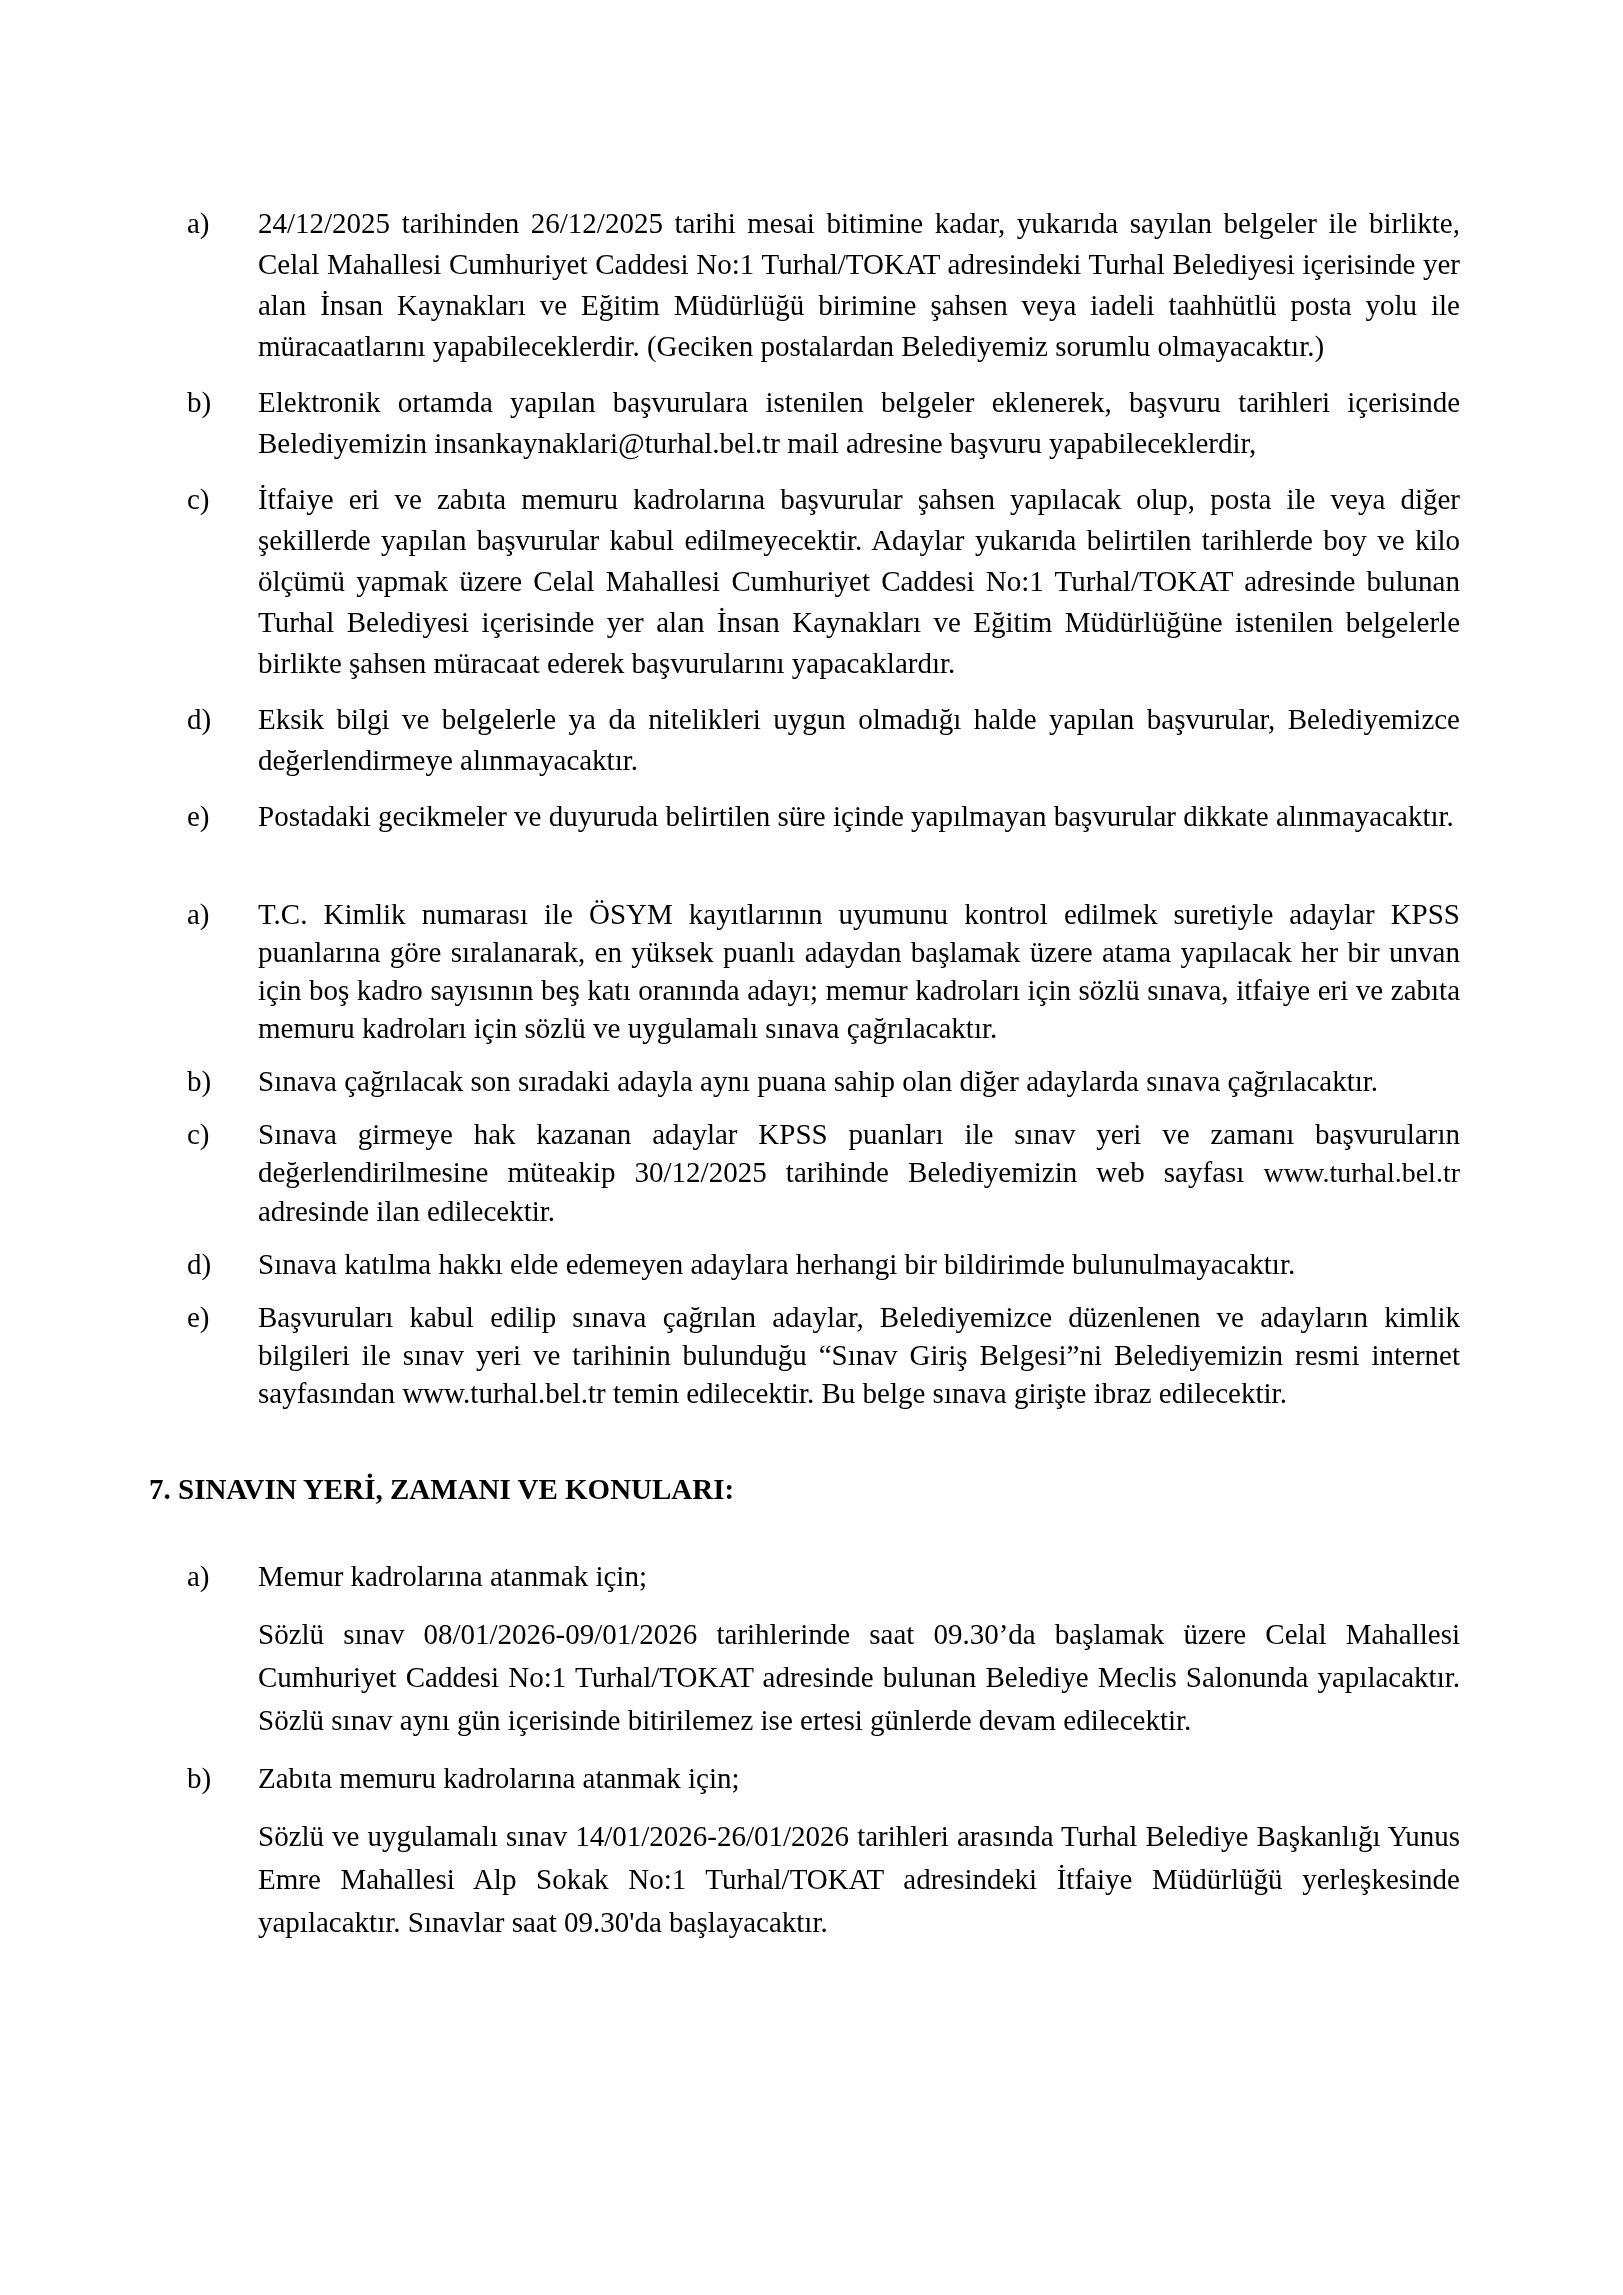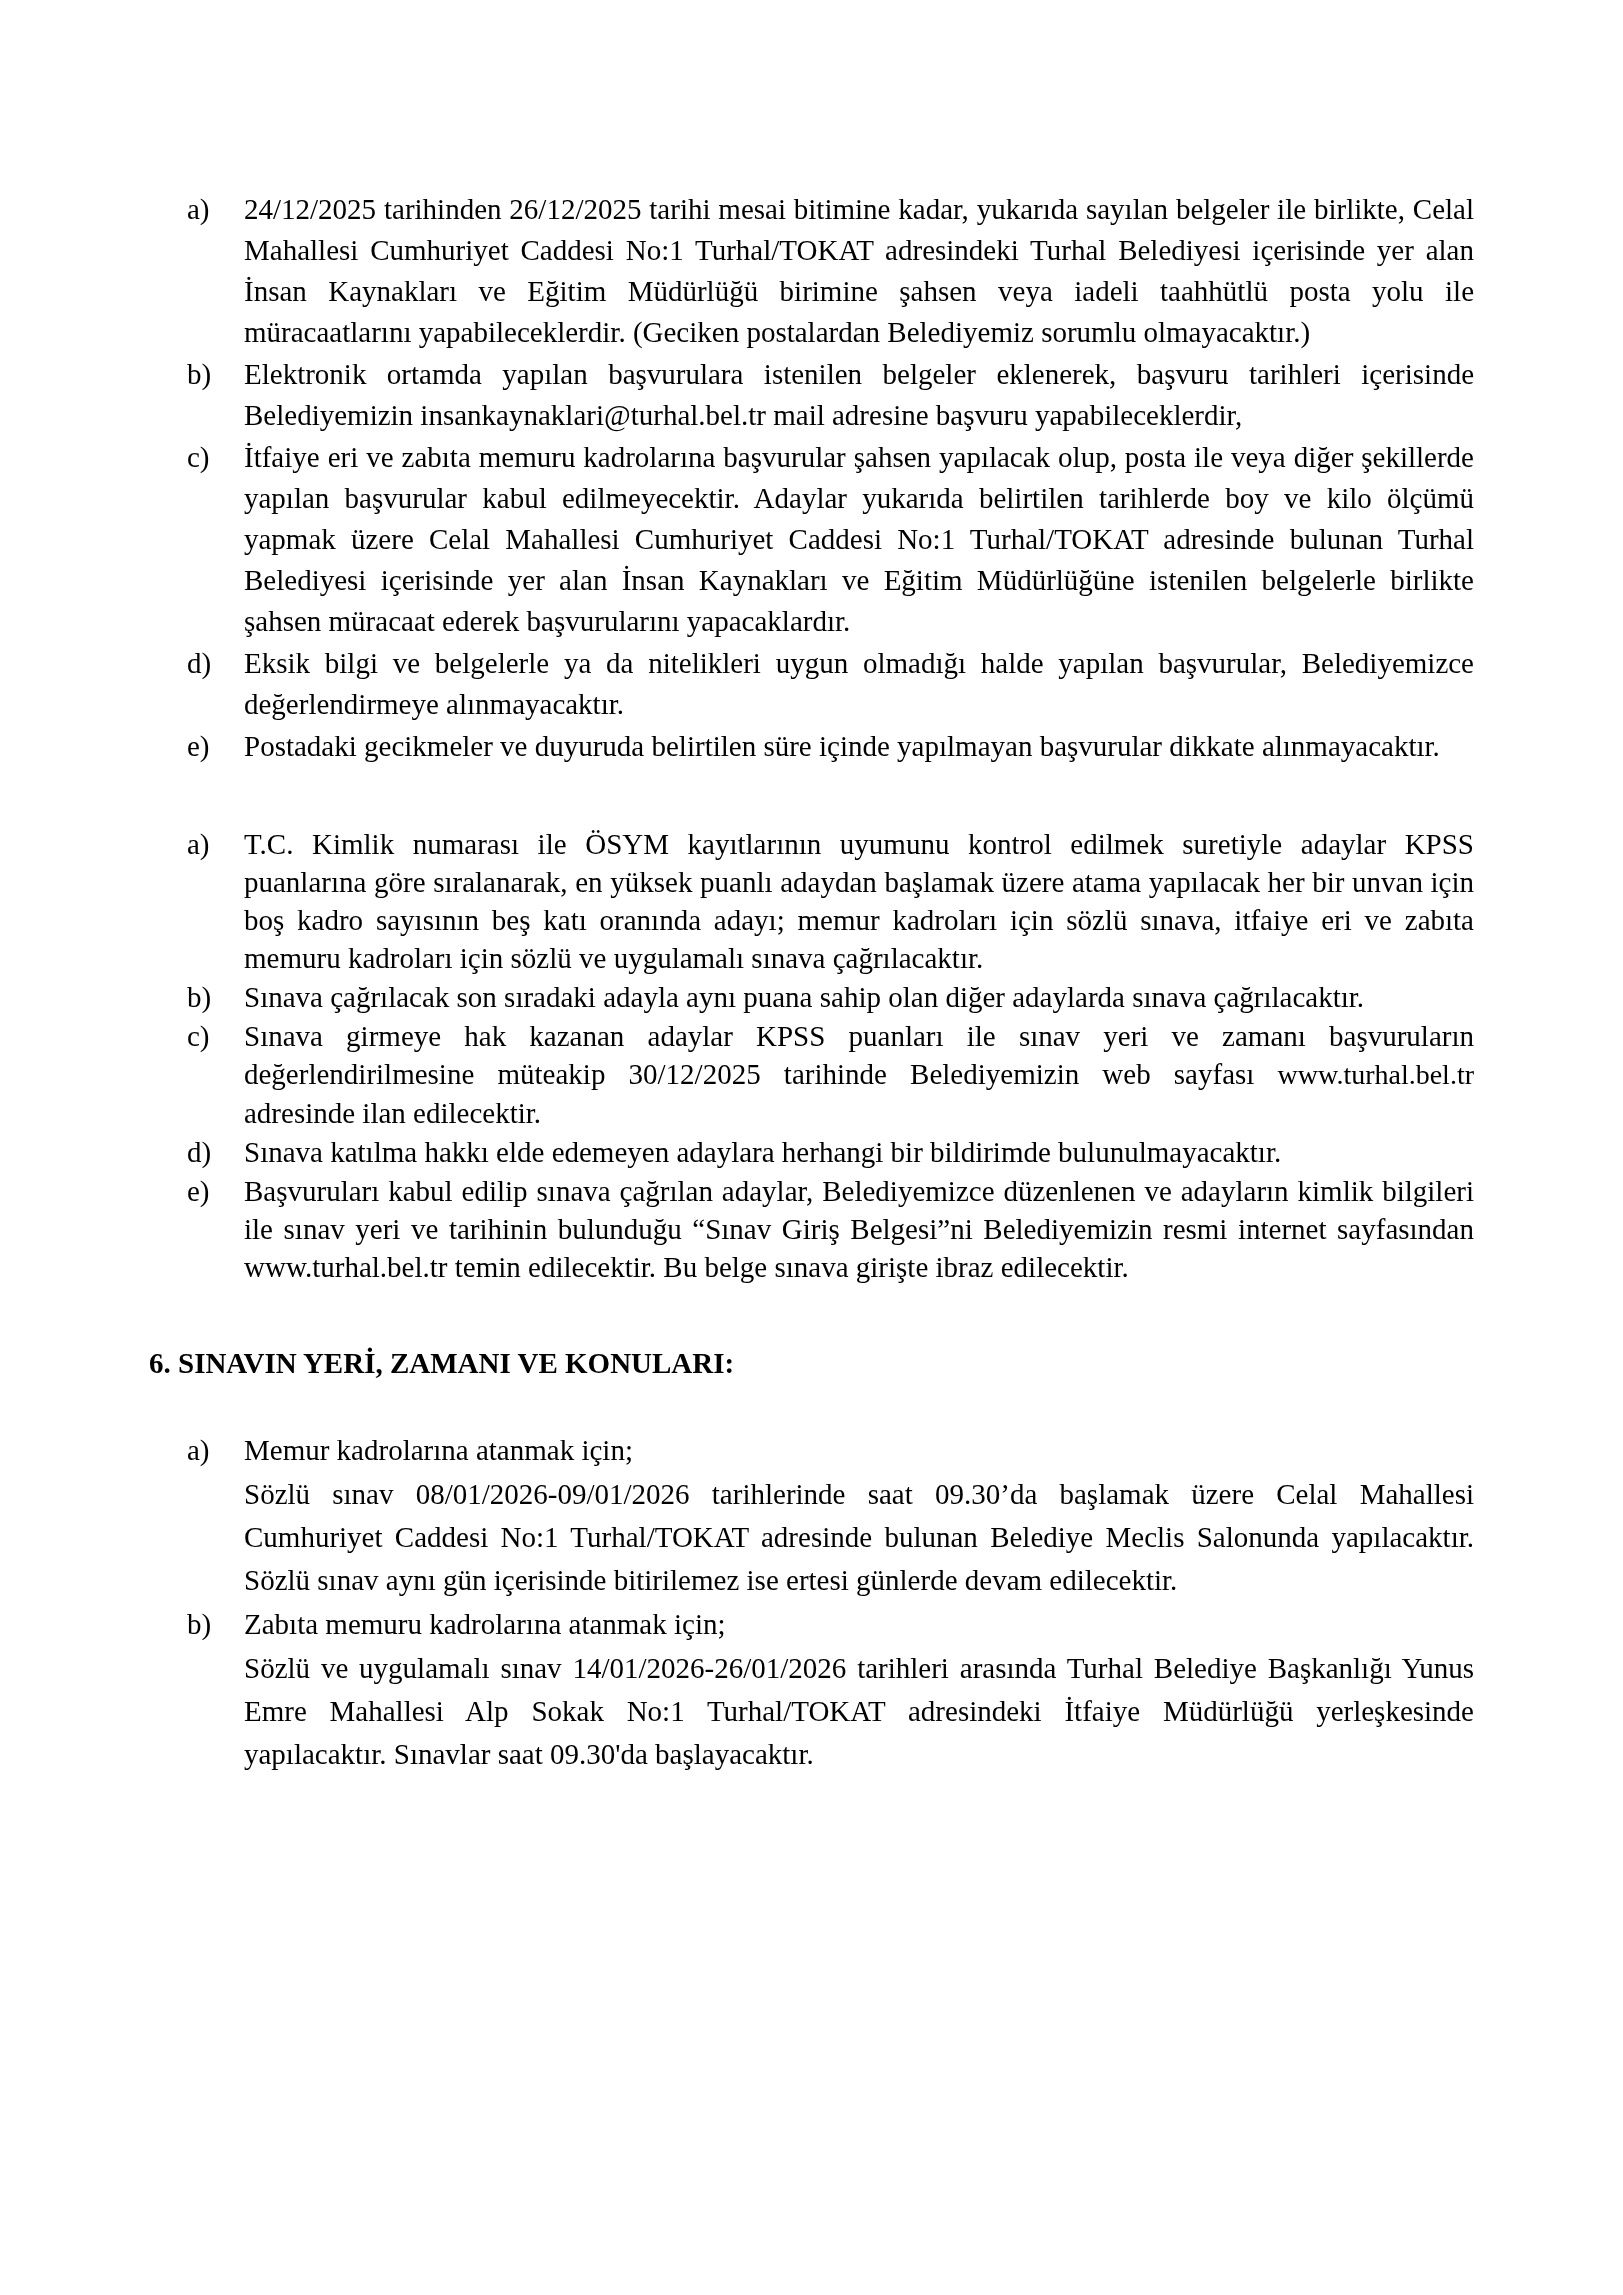--- a/index.html
+++ b/index.html
@@ -7,21 +7,21 @@
   .page {
     width: 1623px;
     height: 2295px;
     background: #ffffff;
     color: #000000;
     font-family: "Liberation Serif", "DejaVu Serif", serif;
     font-size: 29px;
     padding: 188px 148px 0 149px;
     overflow: hidden;
   }
-  p { margin: 1px; }
+  p { margin: 15px; }
   .jt { text-align: justify; }
   .li { position: relative; padding-left: 94px; }
   .marker { position: absolute; left: 38px; top: 0; }
   .s4 { line-height: 41px; }
   .s5 { line-height: 38px; }
   .s6 { line-height: 43px; }
   .heading { font-weight: 700; line-height: 54px; }
   .h5 { margin: 46px 0 58px 0; }
   .h5 .l1 { text-align: justify; text-align-last: justify; }
   .h6 { margin: 50px 0 39px 0; }
@@ -86,21 +86,21 @@
       <p class="jt">Sınava katılma hakkı elde edemeyen adaylara herhangi bir bildirimde bulunulmayacaktır.</p>
     </div>
 
     <div class="li">
       <span class="marker">e)</span>
       <p class="jt">Başvuruları kabul edilip sınava çağrılan adaylar, Belediyemizce düzenlenen ve adayların kimlik bilgileri ile sınav yeri ve tarihinin bulunduğu “Sınav Giriş Belgesi”ni Belediyemizin resmi internet sayfasından www.turhal.bel.tr temin edilecektir. Bu belge sınava girişte ibraz edilecektir.</p>
     </div>
 
   </div>
 
-  <div class="heading h6">6. SINAVIN YERİ, ZAMANI VE KONULARI:</div>
+  <div class="heading h6">7. SINAVIN YERİ, ZAMANI VE KONULARI:</div>
 
   <div class="list s6">
 
     <div class="li">
       <span class="marker">a)</span>
       <div class="li-body">
         <p>Memur kadrolarına atanmak için;</p>
         <p class="jt">Sözlü sınav 08/01/2026-09/01/2026 tarihlerinde saat 09.30’da başlamak üzere Celal Mahallesi Cumhuriyet Caddesi No:1 Turhal/TOKAT adresinde bulunan Belediye Meclis Salonunda yapılacaktır. Sözlü sınav aynı gün içerisinde bitirilemez ise ertesi günlerde devam edilecektir.</p>
       </div>
     </div>

